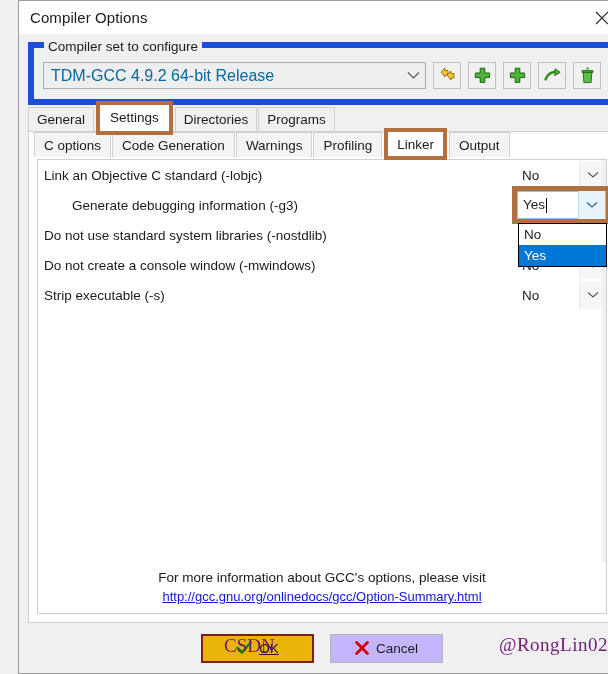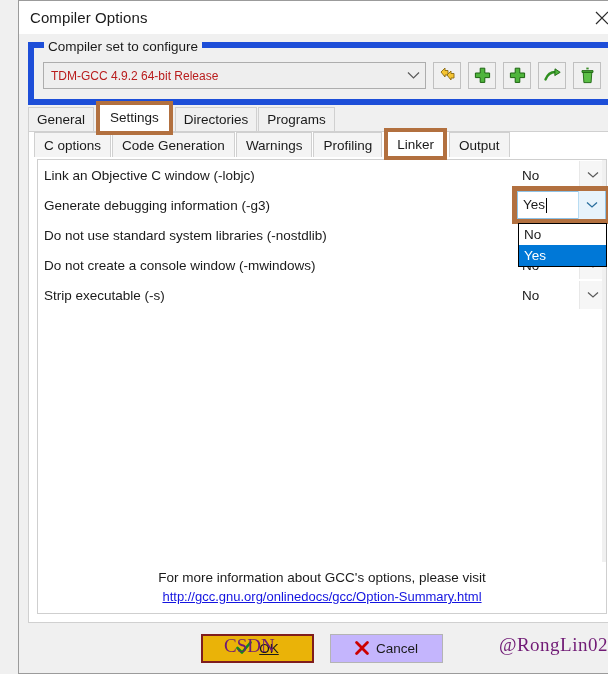--- a/index.html
+++ b/index.html
@@ -96,22 +96,22 @@
     background: #eeeeee;
     border: 1px solid #adadad;
     display: flex;
     align-items: center;
     box-sizing: border-box;
     cursor: pointer;
   }
   .combo .combo-val {
     flex: 1;
     padding-left: 7px;
-    font-size: 12px;
-    color: #b91c1c;
+    font-size: 16px;
+    color: #0369a1;
     white-space: nowrap;
     overflow: hidden;
   }
   .combo .combo-arrow {
     width: 24px;
     display: flex;
     align-items: center;
     justify-content: center;
   }
 
@@ -263,20 +263,21 @@
     height: 28px;
     display: flex;
     align-items: center;
     justify-content: center;
     border-left: 1px solid #e8e8e8;
     background: #f6f6f6;
   }
   
   .opt-row.active {
     z-index: 10;
+    margin-left: 28px;
   }
   .opt-row.active .opt-combo {
     border: 1px solid #8ec2e6;
     background: #ffffff;
     outline: 5px solid #b2703f;
   }
   .opt-row.active .opt-combo .arrowbox {
     background: #e7f3fb;
     border-left: 1px solid #b8dcf2;
   }
@@ -508,21 +509,21 @@
           <span>Linker</span>
         </div>
         <div class="subtab">
           <span>Output</span>
         </div>
       </div>
 
       <div id="options-list">
 
         <div class="opt-row">
-          <span class="opt-label">Link an Objective C window (-lobjc)</span>
+          <span class="opt-label">Link an Objective C standard (-lobjc)</span>
           <div class="opt-combo">
             <span class="val">No</span>
             <span class="arrowbox">
               <svg width="12" height="8" viewBox="0 0 12 8">
                   <path d="M1 1.5 L6 6 L11 1.5" stroke="#5a5a5a" stroke-width="1.2" fill="none"></path>
                 </svg>
             </span>
           </div>
         </div>
 

